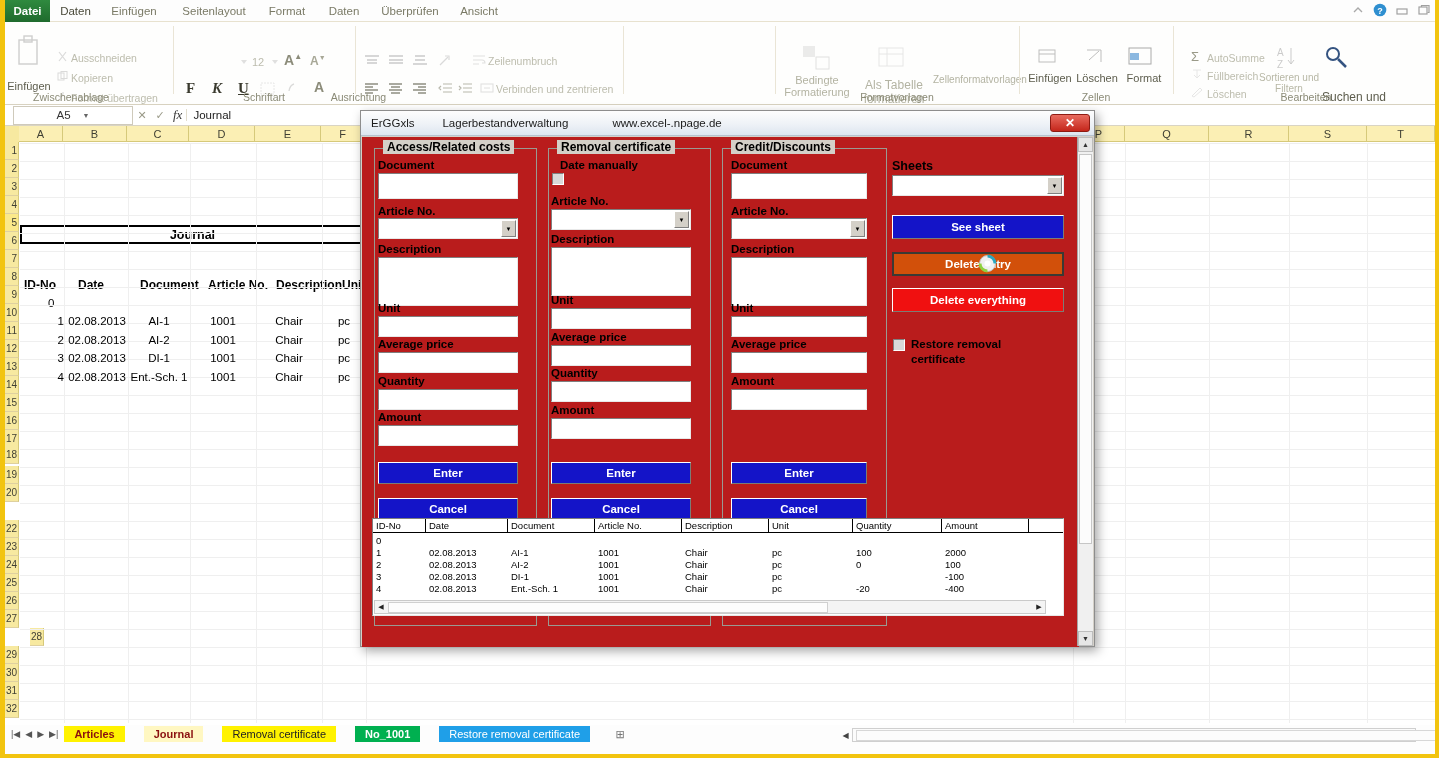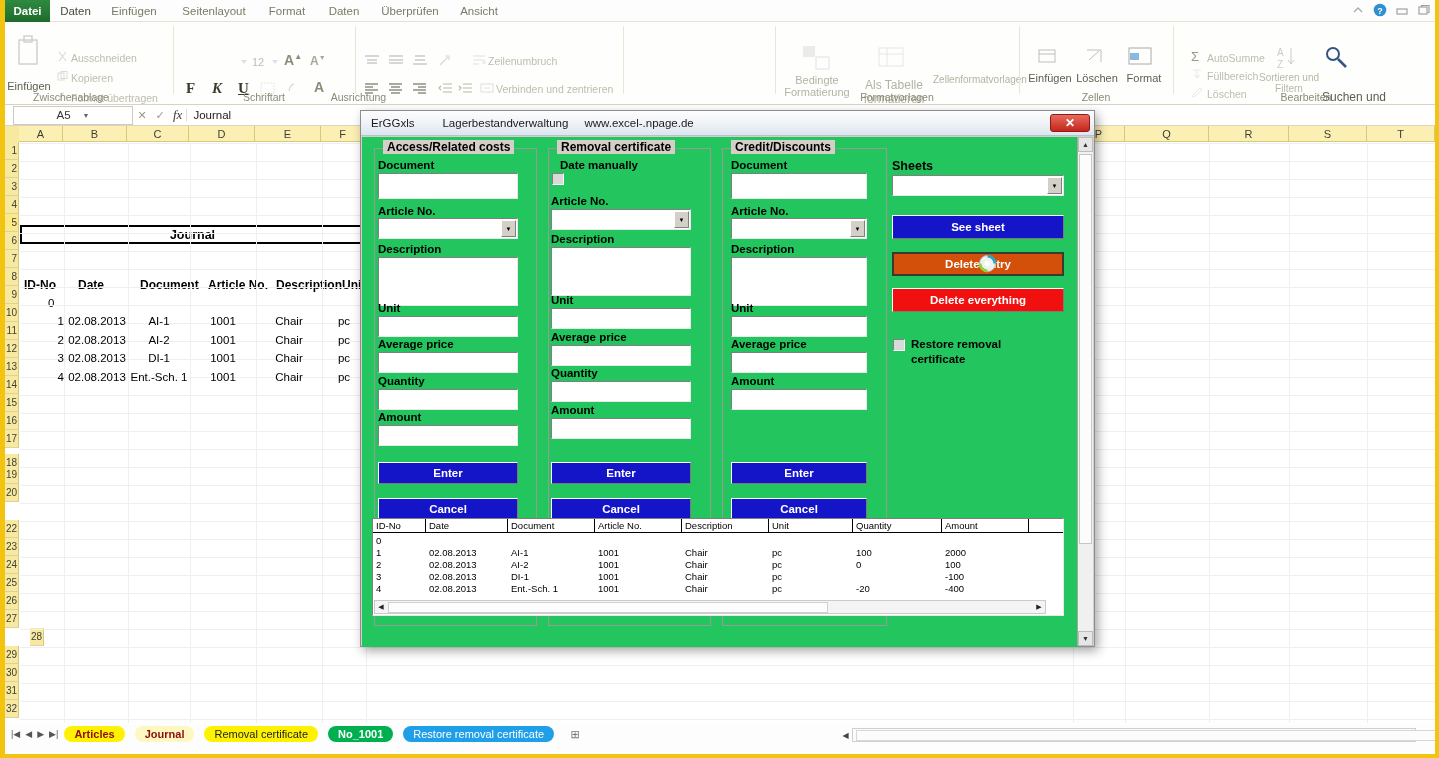--- a/index.html
+++ b/index.html
@@ -108,23 +108,23 @@
   .jcell { position: absolute; font-size: 11.5px; color: #000; }
   .wmk { position: absolute; font-size: 9px; color: #efe9dc; }
 
   
   .tabstrip {
     position: absolute; left: 0; bottom: 11px; width: 1430px; height: 18px;
     display: flex; align-items: center; background: #fdfdfd;
   }
   .navbtns { display: flex; align-items: center; gap: 5px; padding: 0 6px; font-size: 9px; color: #555; }
   .sheettab {
-    height: 16px; padding: 0 10px; margin-right: 10px;
+    height: 16px; padding: 0 10px; margin-right: 19px;
     font-size: 11px; display: flex; align-items: center;
-    position: relative; color: #222; border-radius: 8px;
+    position: relative; color: #222;
   }
   .sheettab.active { font-weight: bold; color: #8a0f0f; background: #fff7c2; }
   .newsheet { width: 22px; font-size: 11px; color: #777; display: flex; align-items: center; justify-content: center; }
   .hscroll {
     position: absolute; right: 6px; bottom: 11px; width: 590px; height: 16px;
     display: flex; align-items: center;
   }
   .hs-track { flex: 1; height: 14px; border: 1px solid #cfcfcf; background: #fbfbfb; position: relative; }
   .hs-thumb { position: absolute; left: 3px; top: 1px; width: 745px; height: 11px; background: #fcfcfc; border: 1px solid #d7d7d7; }
   .hs-arrow { width: 13px; text-align: center; font-size: 8px; color: #444; }
@@ -143,21 +143,21 @@
     display: flex; align-items: center;
   }
   .dlg-t { font-size: 11.5px; color: #1b1b1b; }
   .dlg-close {
     position: absolute; right: 4px; top: 3px; width: 40px; height: 18px;
     background: linear-gradient(#e86a5e, #c4261b);
     border: 1px solid #8e1a12; border-radius: 3px;
     color: #fff; font-size: 12px; font-weight: bold;
     display: flex; align-items: center; justify-content: center;
   }
-  .dlg-body { position: absolute; left: 1px; top: 26px; width: 717px; height: 510px; background: #22c55e; }
+  .dlg-body { position: absolute; left: 1px; top: 26px; width: 717px; height: 510px; background: #b91c1c; }
 
   
   .dvs { position: absolute; right: 1px; top: 26px; width: 16px; height: 509px; background: #f0f0f0; border-left: 1px solid #a6a6a6; }
   .dvs-arrow { position: absolute; left: 0; width: 15px; height: 15px; background: #e6e6e6; border: 1px solid #bdbdbd; font-size: 7px; display: flex; align-items: center; justify-content: center; color: #333; }
   .dvs-thumb { position: absolute; left: 1px; top: 17px; width: 13px; height: 390px; background: #fcfcfc; border: 1px solid #c6c6c6; }
 
   
   .gbox { position: absolute; border: 1px solid #9a9a92; background: transparent; }
   .gbox-label {
     position: absolute; top: -9px; left: 8px; padding: 0 4px;
@@ -442,21 +442,21 @@
         <div class="rowcell" style="top: 126px;">8</div>
         <div class="rowcell" style="top: 144px;">9</div>
         <div class="rowcell" style="top: 162px;">10</div>
         <div class="rowcell" style="top: 180px;">11</div>
         <div class="rowcell" style="top: 198px;">12</div>
         <div class="rowcell" style="top: 216px;">13</div>
         <div class="rowcell" style="top: 234px; text-align: center;">14</div>
         <div class="rowcell" style="top: 252px;">15</div>
         <div class="rowcell" style="top: 270px;">16</div>
         <div class="rowcell" style="top: 288px;">17</div>
-        <div class="rowcell" style="top: 312px;">18</div>
+        <div class="rowcell" style="top: 304px;">18</div>
         <div class="rowcell" style="top: 324px;">19</div>
         <div class="rowcell" style="top: 342px;">20</div>
         <div class="rowcell" style="top: 360px; margin-top: 36px;">21</div>
         <div class="rowcell" style="top: 378px;">22</div>
         <div class="rowcell" style="top: 396px;">23</div>
         <div class="rowcell" style="top: 414px;">24</div>
         <div class="rowcell" style="top: 432px;">25</div>
         <div class="rowcell" style="top: 450px;">26</div>
         <div class="rowcell" style="top: 468px;">27</div>
         <div class="rowcell" style="top: 486px; margin-left: 25px;">28</div>
@@ -567,21 +567,21 @@
       <div class="hs-thumb"></div>
     </div>
     <div class="hs-arrow">▶</div>
   </div>
 
   <div class="dialog">
 
     <div class="dlg-title">
       <span class="dlg-t" style="margin-left:10px">ErGGxls</span>
       <span class="dlg-t" style="margin-left:28px">Lagerbestandverwaltung</span>
-      <span class="dlg-t" style="margin-left:16px">www.excel-.npage.de</span>
+      <span class="dlg-t" style="margin-left:44px">www.excel-.npage.de</span>
       <div class="dlg-close">✕</div>
     </div>
 
     <div class="dlg-body">
 
       <div class="gbox" style="left:12px;top:11px;width:163px;height:478px">
         <div class="gbox-label">Access/Related costs</div>
       </div>
       <div class="flabel" style="left:16px;top:22px">Document</div>
       <div class="finput" style="left:16px;top:36px;width:140px;height:26px"></div>

